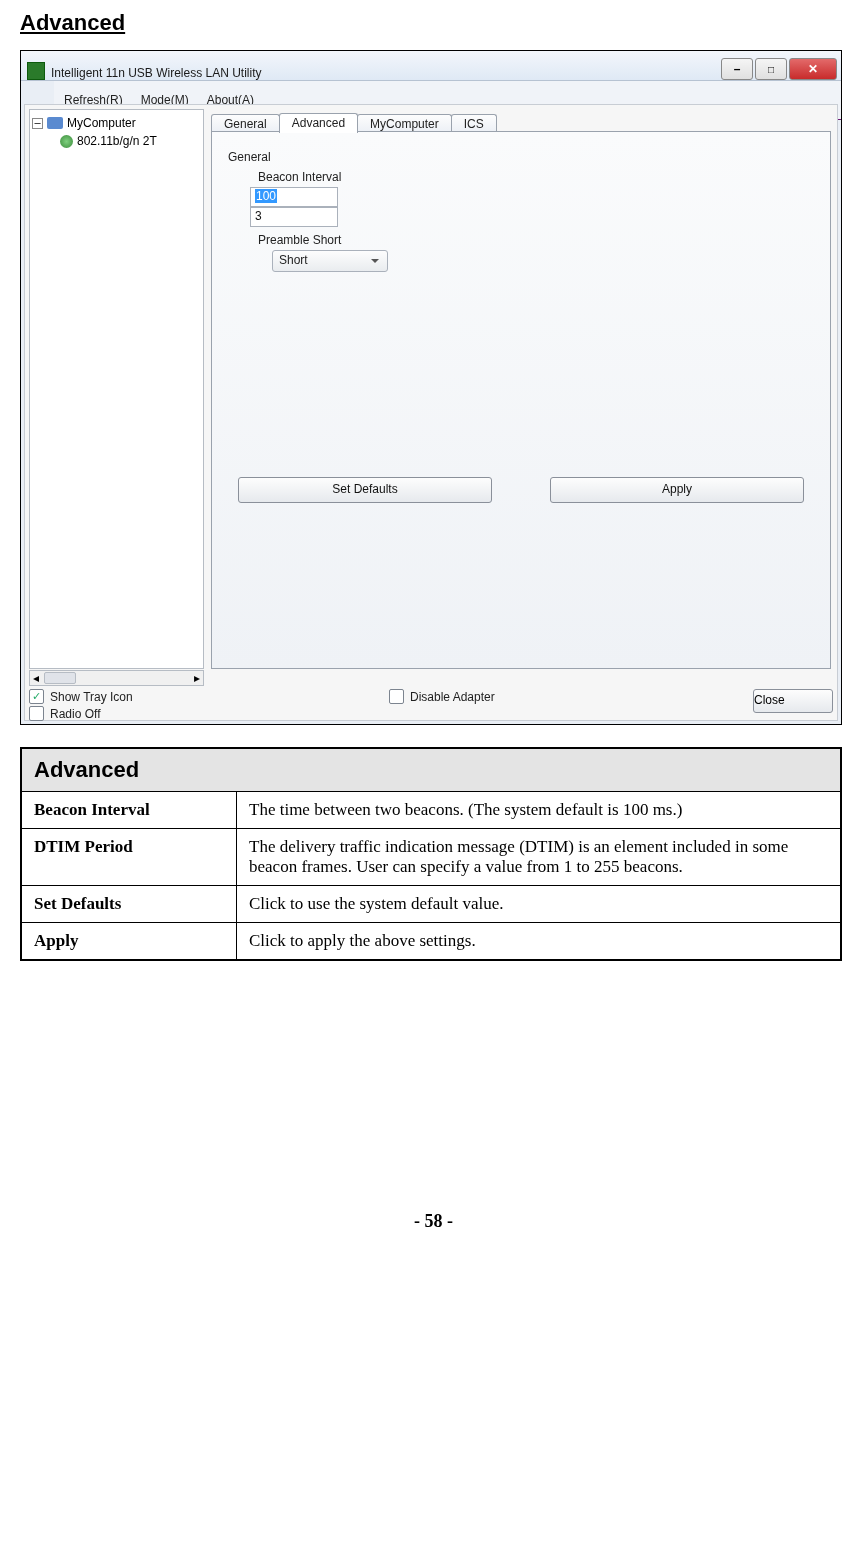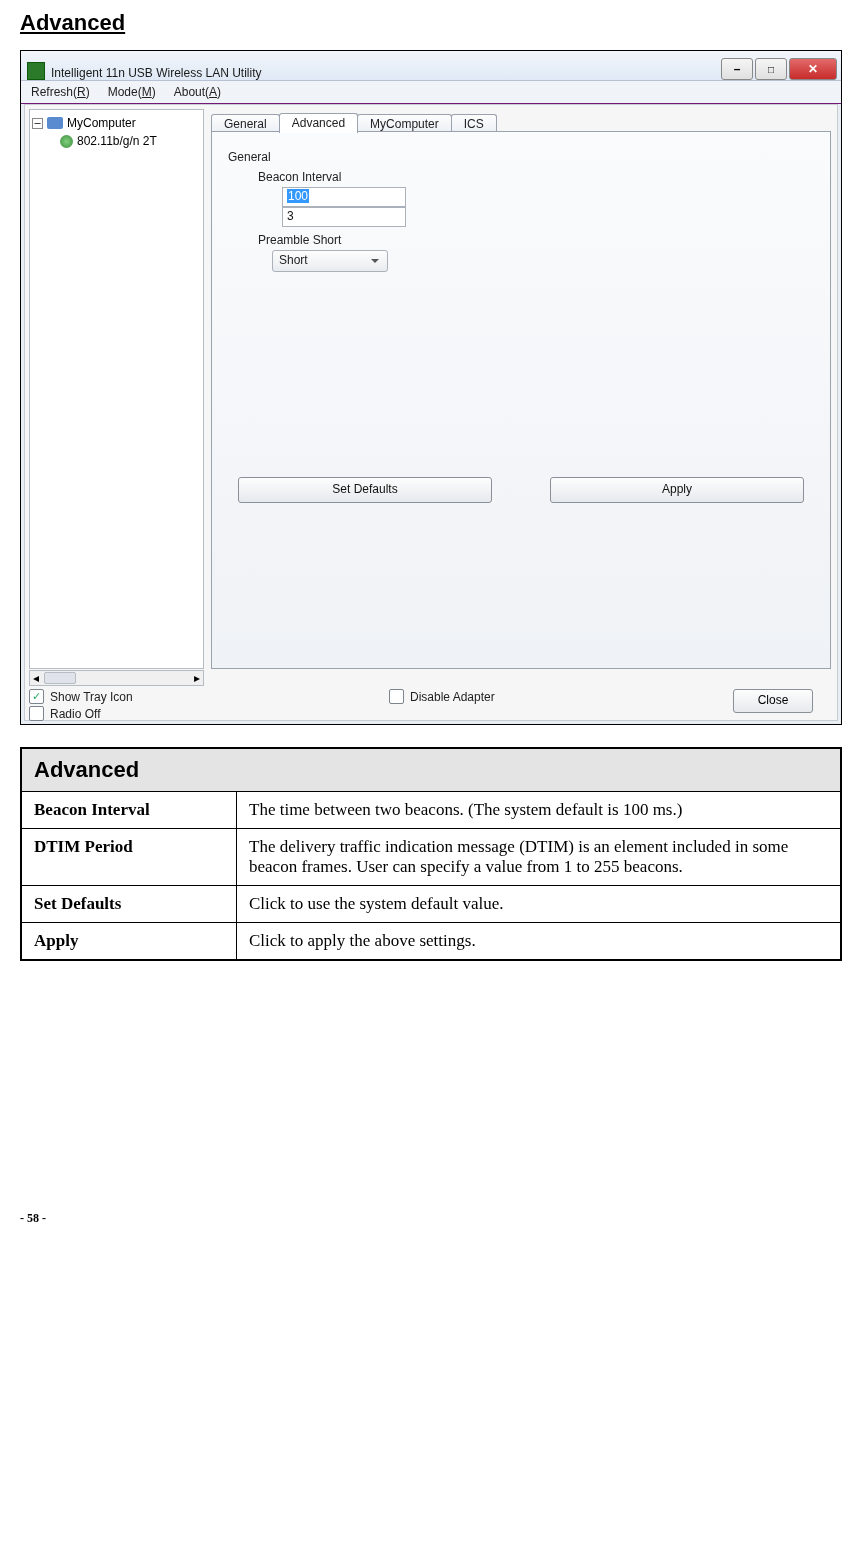--- a/index.html
+++ b/index.html
@@ -70,24 +70,25 @@
   .win-btn.close {
     background: linear-gradient(#e36a6a,#c82b2b);
     color: #fff;
     width: 46px;
   }
   .menubar {
     height: 22px;
     display: flex;
     align-items: center;
     gap: 18px;
-    padding: 0 10px;
+    padding: 8px 10px;
     background: #f0f3f8;
     border-bottom: 1px solid #701a75;
     color: #222;
+    margin-left: 33px;
   }
   .menubar span u { text-decoration: underline; }
   .workarea {
     position: absolute;
     top: 53px;
     left: 3px;
     right: 3px;
     bottom: 3px;
     background: #f6f6f6;
     border: 1px solid #c8cdd4;
@@ -187,22 +188,22 @@
   }
   .form-label {
     font-size: 12px;
     color: #222;
     margin: 6px 0 3px 30px;
   }
   .form-label.group {
     margin-left: 0;
   }
   .text-input {
-    margin-left: 54px;
-    width: 124px;
+    margin-left: 22px;
+    width: 88px;
     height: 20px;
     border: 1px solid #aab1bb;
     background: #fff;
     font-size: 12px;
     padding: 1px 4px;
     box-sizing: border-box;
   }
   .text-input .sel {
     background: #3399ff;
     color: #fff;
@@ -274,23 +275,23 @@
     border-radius: 2px;
     display:flex;align-items:center;justify-content:center;
     font-size:11px;color:#2a6;
   }
   .close-btn {
     width: 78px; height: 22px;
     border: 1px solid #8a909a;
     border-radius: 3px;
     background: linear-gradient(#fdfdfd,#e6e9ed);
     font-size: 12px;
-    text-align:center;line-height:20px;
+    line-height:20px;
     position:absolute;
-    right: 20px; top: 0;
+    right: 0; top: 0;
   }
   .disable-chk {
     position: absolute;
     left: 360px; top: 0;
   }
   .desc-table {
     border-collapse: collapse;
     width: 822px;
     margin-top: 22px;
     font-size: 17px;
@@ -305,22 +306,22 @@
     background: #e4e4e4;
     font-family: Arial, sans-serif;
     font-size: 22px;
     font-weight: bold;
   }
   .desc-table td.term {
     width: 190px;
     font-weight: bold;
   }
   .page-num {
-    text-align: left;
-    font-size: 12px;
+    text-align: center;
+    font-size: 18px;
     font-weight: bold;
     margin-top: 250px;
   }
 </style>
 </head>
 <body>
 
 <div class="page">
   <h1 class="section-title">Advanced</h1>
 

